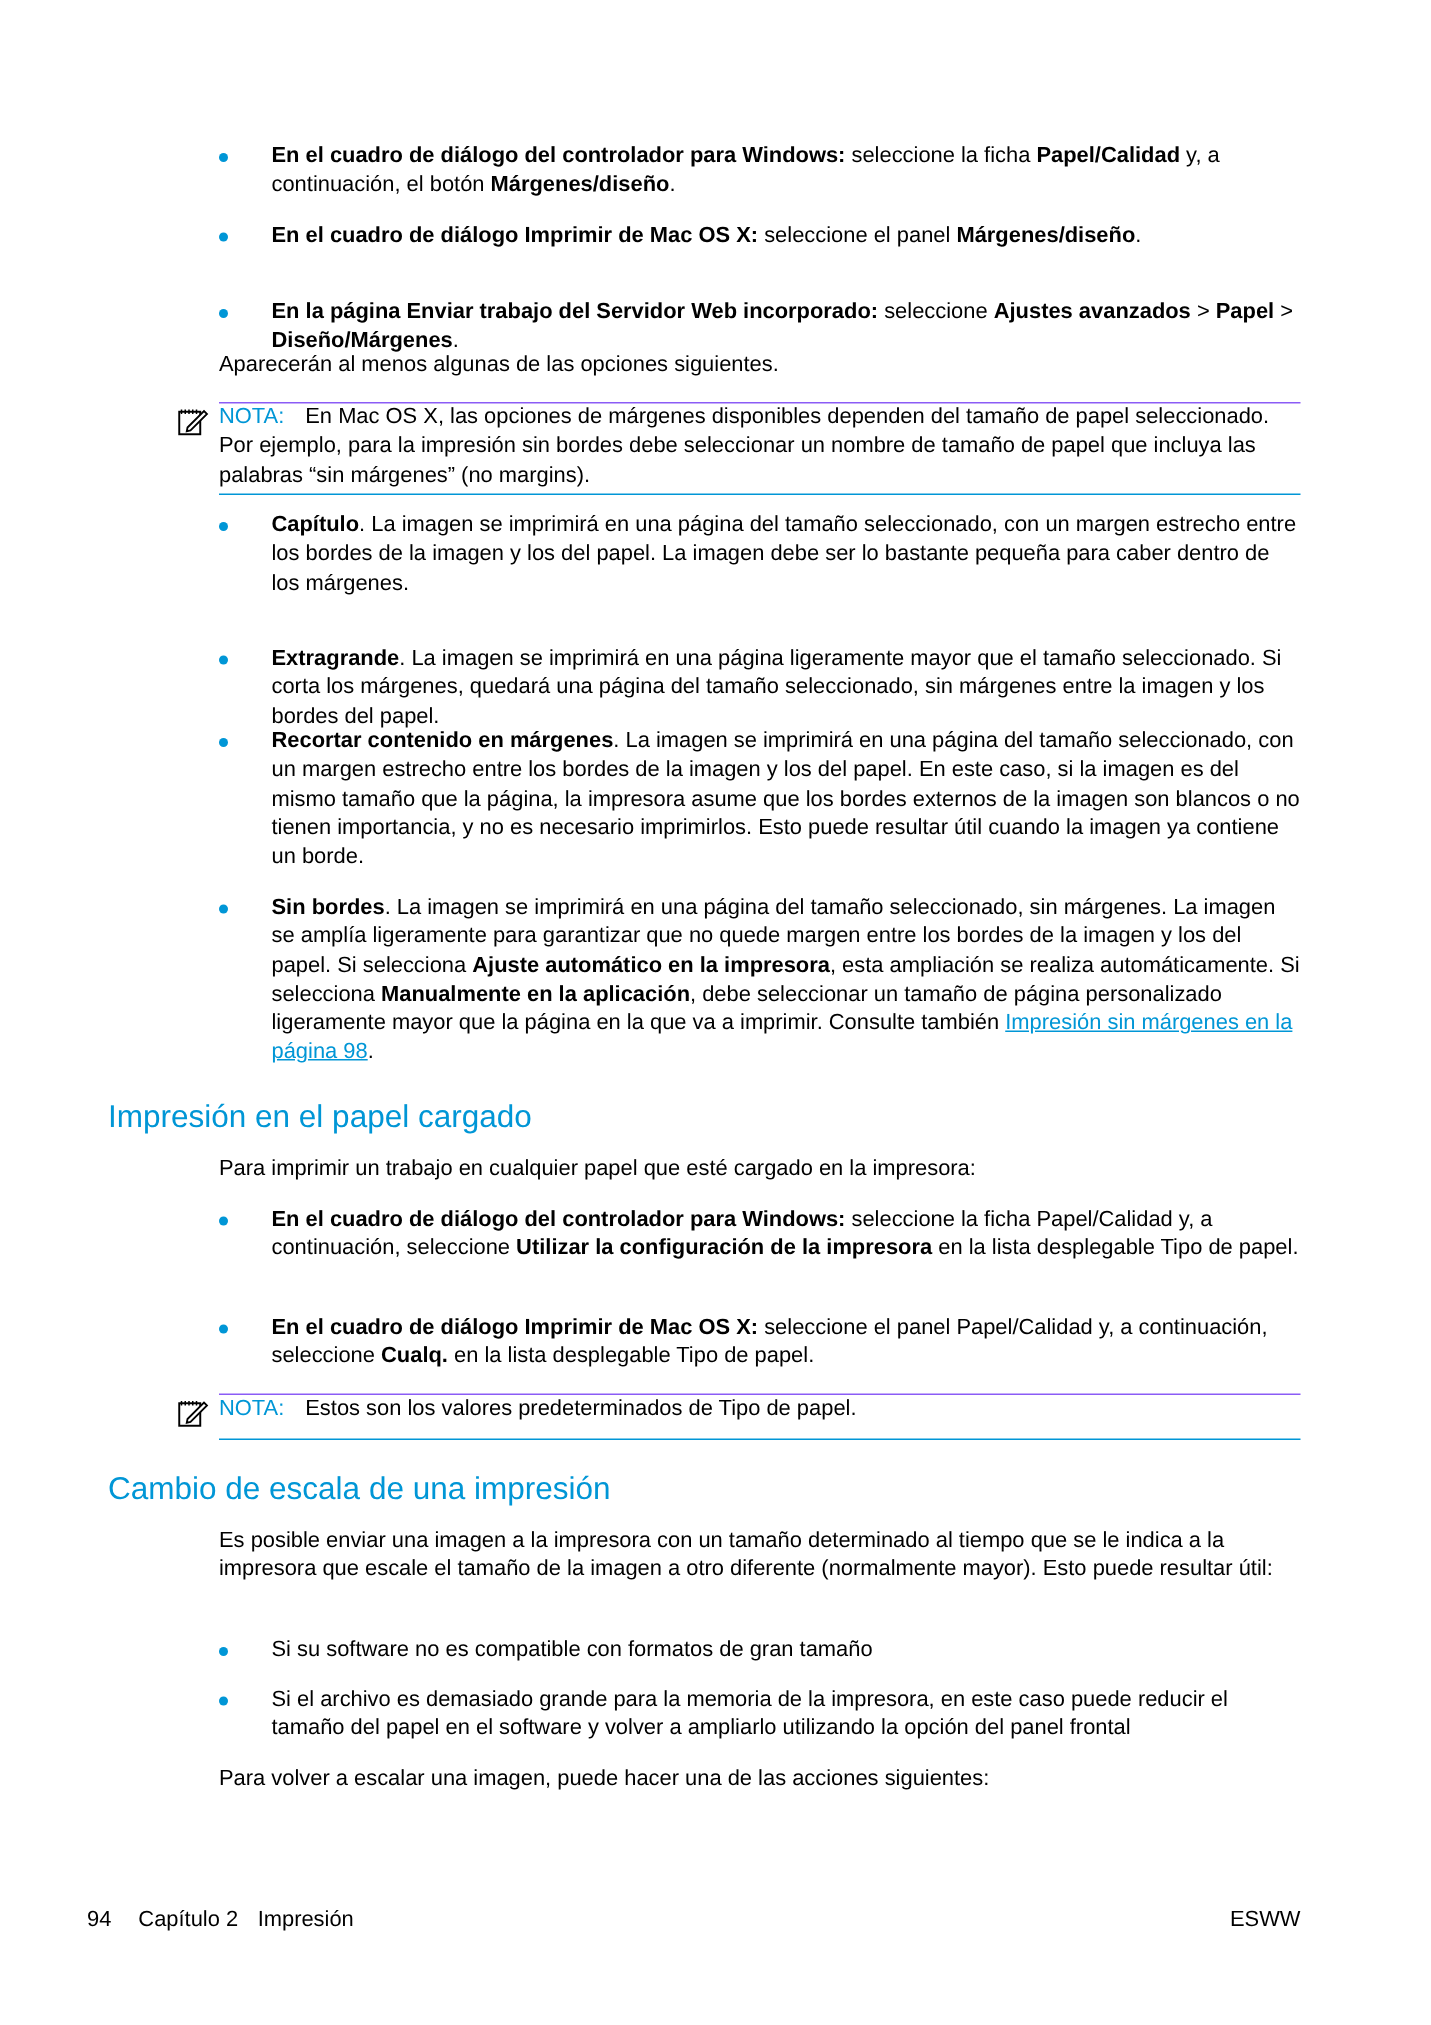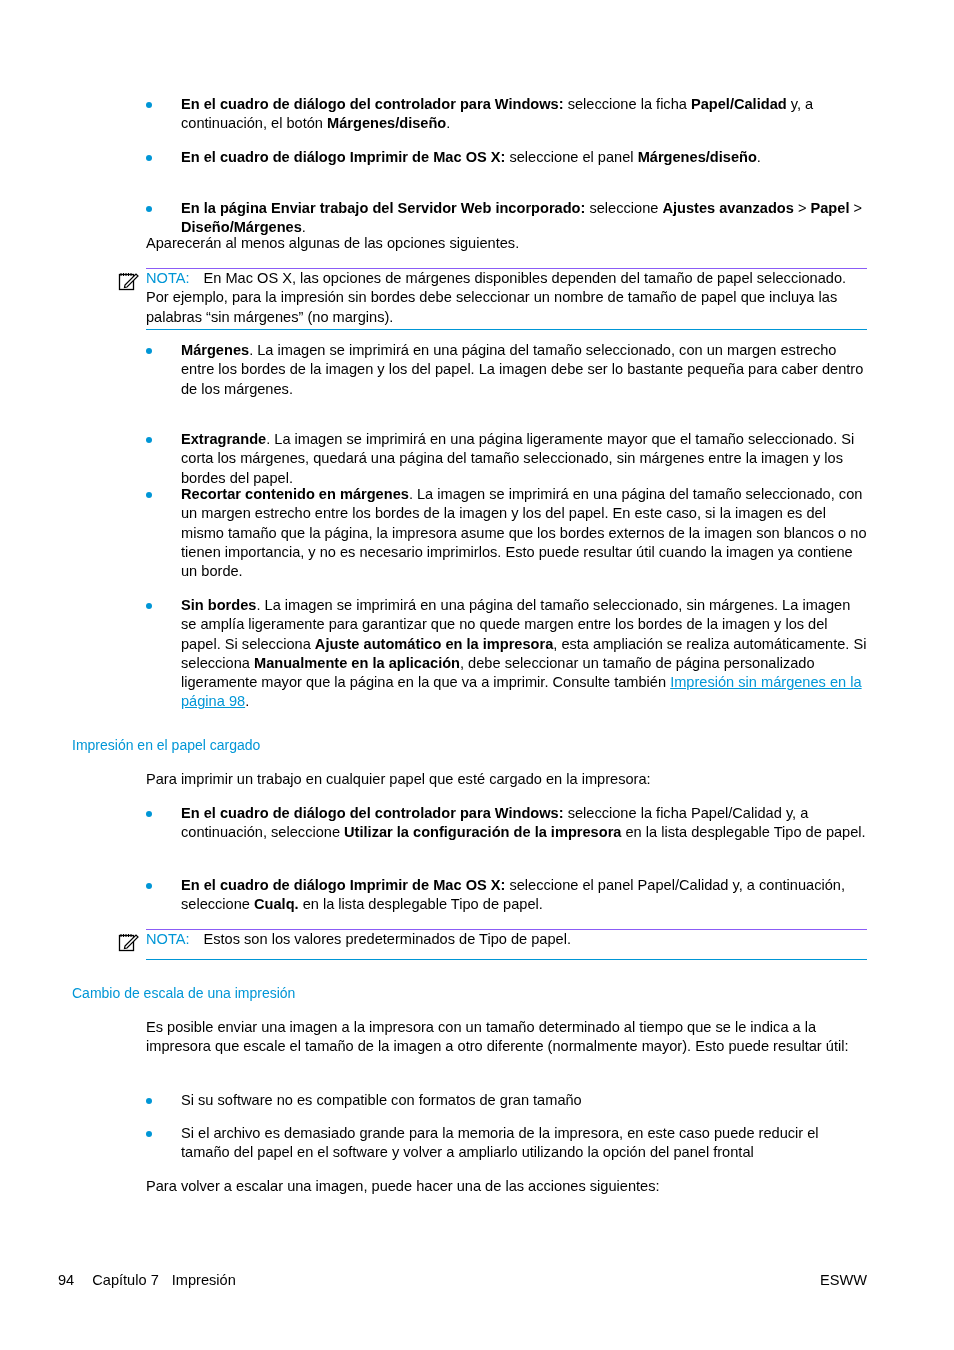--- a/index.html
+++ b/index.html
@@ -7,21 +7,21 @@
          font-family: "Liberation Sans", sans-serif; color: #000; font-size: 14.6px; }
   .page { position: absolute; left: 0; top: 0; width: 954px; height: 1350px; }
   .blk { position: absolute; left: 146px; width: 722px; line-height: 19.3px; }
   .bullet { position: absolute; left: 146px; width: 722px; line-height: 19.3px; }
   .bullet .dot { position: absolute; left: 0; top: 7px; width: 6px; height: 6px; border-radius: 50%; background: #0096d6; }
   .bullet .txt { margin-left: 35px; }
   b { font-weight: bold; }
   .note { position: absolute; left: 146px; width: 721px; border-top: 1px solid #8b5cf6; border-bottom: 1px solid #0096d6; line-height: 19.3px; padding-top: 0; }
   .note .lbl { color: #0096d6; margin-right: 14px; }
   .note-icon { position: absolute; left: -28px; top: 2px; width: 22px; height: 20px; }
-  h2 { position: absolute; left: 72px; margin: 0; font-weight: normal; color: #0096d6; font-size: 14px; line-height: 24px; }
+  h2 { position: absolute; left: 72px; margin: 0; font-weight: normal; color: #0096d6; font-size: 21px; line-height: 24px; }
   a.link { color: #0096d6; text-decoration: underline; }
   .footer { position: absolute; top: 1271px; left: 58px; width: 809px; line-height: 19px; }
   .footer .right { position: absolute; right: 0; top: 0; }
   .footer span.gap { display: inline-block; width: 18px; }
 </style>
 </head>
 <body>
 
 <div class="page">
 
@@ -44,21 +44,21 @@
     <svg class="note-icon" viewBox="0 0 22 20">
       <rect x="1.5" y="3.5" width="14" height="15" fill="none" stroke="#000" stroke-width="1.3"></rect>
       <path d="M3 2 v3 M5.5 2 v3 M8 2 v3 M10.5 2 v3 M13 2 v3" stroke="#000" stroke-width="1"></path>
       <path d="M7 14 L18 3 L20 5 L9 16 L6.5 16.5 Z" fill="#fff" stroke="#000" stroke-width="1.2"></path>
     </svg>
     <span class="lbl">NOTA:</span><span>En Mac OS X, las opciones de márgenes disponibles dependen del tamaño de papel seleccionado. Por ejemplo, para la impresión sin bordes debe seleccionar un nombre de tamaño de papel que incluya las palabras “sin márgenes” (no margins).</span>
   </div>
 
   <div class="bullet" style="top:341px">
     <span class="dot"></span>
-    <div class="txt"><b>Márgenes</b>. La imagen se imprimirá en una página del tamaño seleccionado, con un margen estrecho entre los bordes de la imagen y los del papel. La imagen debe ser lo bastante pequeña para caber dentro de los márgenes.</div>
+    <div class="txt"><b>Capítulo</b>. La imagen se imprimirá en una página del tamaño seleccionado, con un margen estrecho entre los bordes de la imagen y los del papel. La imagen debe ser lo bastante pequeña para caber dentro de los márgenes.</div>
   </div>
   <div class="bullet" style="top:430px">
     <span class="dot"></span>
     <div class="txt"><b>Extragrande</b>. La imagen se imprimirá en una página ligeramente mayor que el tamaño seleccionado. Si corta los márgenes, quedará una página del tamaño seleccionado, sin márgenes entre la imagen y los bordes del papel.</div>
   </div>
   <div class="bullet" style="top:485px">
     <span class="dot"></span>
     <div class="txt"><b>Recortar contenido en márgenes</b>. La imagen se imprimirá en una página del tamaño seleccionado, con un margen estrecho entre los bordes de la imagen y los del papel. En este caso, si la imagen es del mismo tamaño que la página, la impresora asume que los bordes externos de la imagen son blancos o no tienen importancia, y no es necesario imprimirlos. Esto puede resultar útil cuando la imagen ya contiene un borde.</div>
   </div>
   <div class="bullet" style="top:596px">
@@ -95,16 +95,16 @@
     <div class="txt">Si su software no es compatible con formatos de gran tamaño</div>
   </div>
   <div class="bullet" style="top:1124px">
     <span class="dot"></span>
     <div class="txt">Si el archivo es demasiado grande para la memoria de la impresora, en este caso puede reducir el tamaño del papel en el software y volver a ampliarlo utilizando la opción del panel frontal</div>
   </div>
 
   <div class="blk" style="top:1177px">Para volver a escalar una imagen, puede hacer una de las acciones siguientes:</div>
 
   <div class="footer">
-    <span>94</span><span class="gap"></span><span>Capítulo 7</span><span class="gap" style="width:13px"></span><span>Impresión</span>
+    <span>94</span><span class="gap"></span><span>Capítulo 2</span><span class="gap" style="width:13px"></span><span>Impresión</span>
     <span class="right">ESWW</span>
   </div>
 </div>
 
 </body></html>

